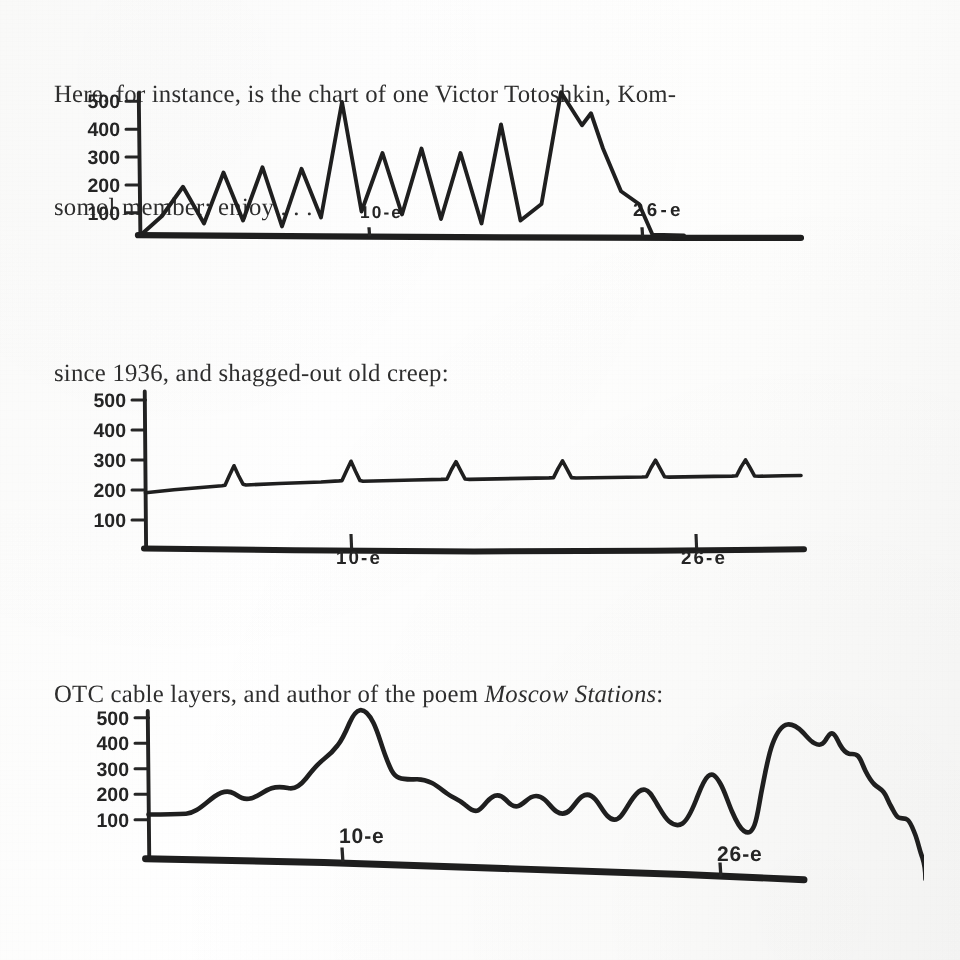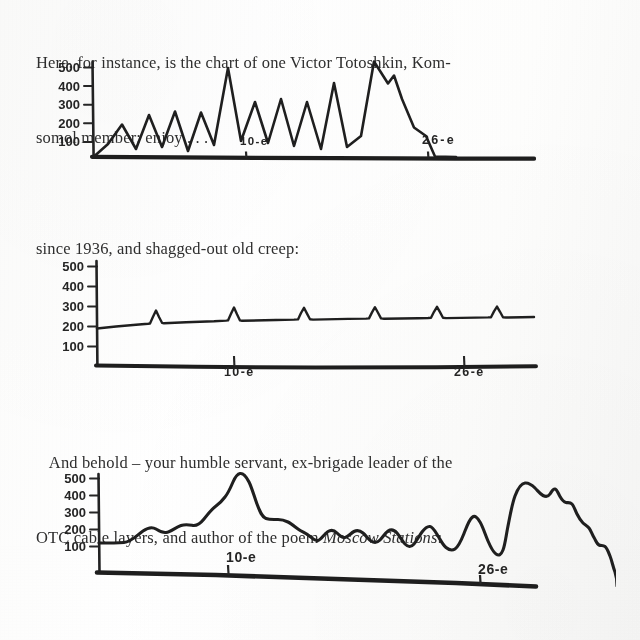--- a/index.html
+++ b/index.html
@@ -139,21 +139,20 @@
                 150,66.3 178,65.3 190,64.6 192,64.4 195,57.8 198,51.5 201,58.2 204,64.4 206,64.8
                 240,64.0 258,63.6 262,63.4 265,57.0 268,51.8 271,57.6 274,63.3 277,63.6
                 312,62.9 330,62.6 333,62.4 336,56.4 339,51.2 342,56.8 345,62.4 348,62.7
                 382,62.2 392,62.0 395,61.8 398,55.8 401,50.8 404,56.2 407,61.8 410,62.1
                 440,61.6 452,61.4 455,61.2 458,55.4 461,50.6 464,55.8 467,61.3 470,61.5
                 486,61.2 498,61.0"></polyline>
     </svg>
   </div>
 
   <div class="para" style="left:36px; top:400px; width:590px;">
-    <span class="ln">   And behold – your humble servant, ex-brigade leader of the</span>
     <span class="ln"><span>OTC cable layers, and author of the poem </span><em>Moscow Stations</em><span>:</span></span>
   </div>
 
   <div class="chart" style="left:36px; top:462px;">
     <svg width="580" height="132" viewBox="0 0 580 132">
       <g>
         <text class="ylabel" x="50" y="21" font-size="13" text-anchor="end">500</text>
         <text class="ylabel" x="50" y="38" font-size="13" text-anchor="end">400</text>
         <text class="ylabel" x="50" y="55" font-size="13" text-anchor="end">300</text>
         <text class="ylabel" x="50" y="72" font-size="13" text-anchor="end">200</text>

